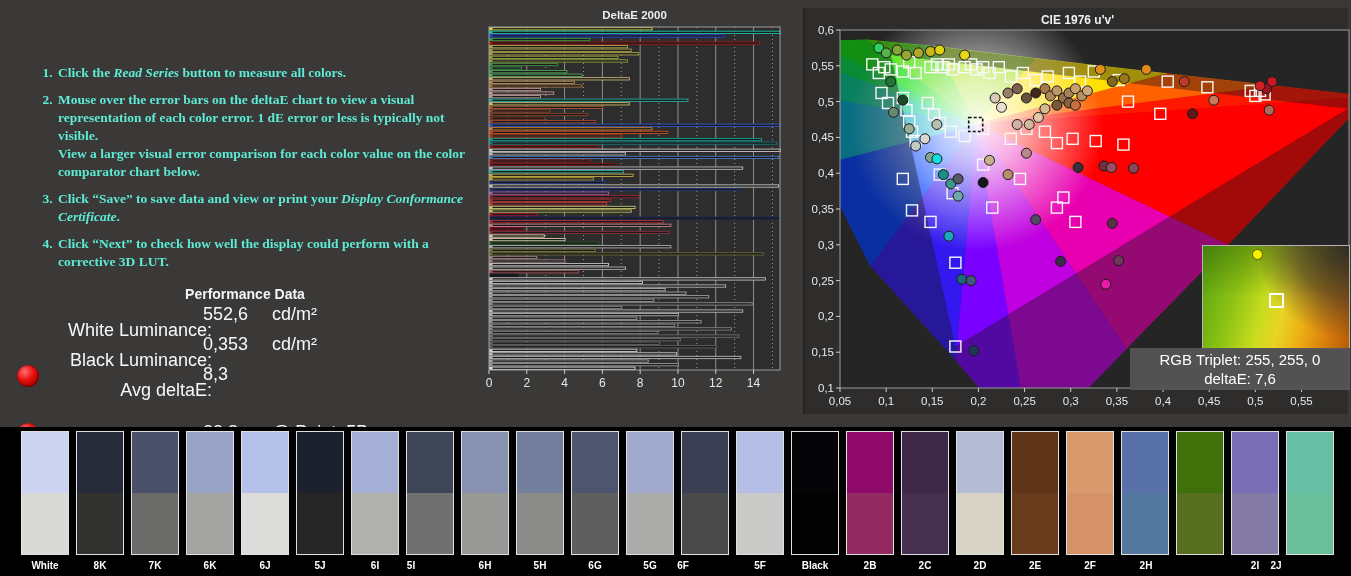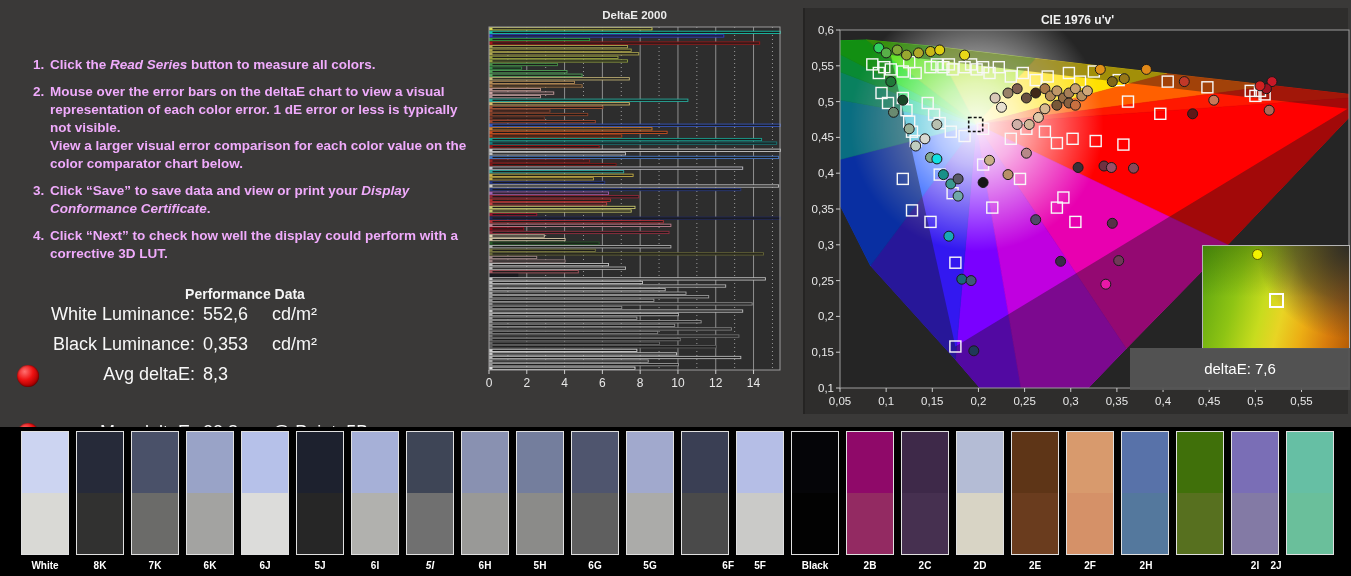--- a/index.html
+++ b/index.html
@@ -1,26 +1,26 @@
 <!DOCTYPE html>
 <html><head>
 <meta charset="utf-8">
 <style>
   html,body{margin:0;padding:0;background:#000;width:1351px;height:576px;overflow:hidden;
     font-family:"Liberation Sans",sans-serif;-webkit-font-smoothing:antialiased;}
   .top{position:absolute;left:0;top:0;width:1351px;height:427px;background:#3a3938;}
   
   .title{position:absolute;left:14px;top:8px;font-size:27px;font-weight:400;color:#f4f4f4;letter-spacing:.2px;}
-  ol.instr{position:absolute;left:26px;top:56px;width:420px;margin:0;padding:0 0 0 22px;
-    color:#f0abfc;font-size:13.5px;font-weight:700;line-height:1.33;}
+  ol.instr{position:absolute;left:26px;top:56px;width:420px;margin:8px;padding:0 0 0 22px;
+    color:#5eead4;font-size:13.5px;font-weight:700;line-height:1.33;font-family:Liberation Serif, serif;}
   ol.instr li{margin:0 0 9px 0;padding-left:2px;}
   .perf-head{position:absolute;left:0;top:286px;width:490px;text-align:center;color:#f5f5f5;
     font-size:14px;font-weight:700;}
   .prow{position:absolute;left:0;width:470px;height:30px;color:#f8f8f8;font-size:18px;}
-  .prow .lab{position:absolute;left:0;top:2px;width:195px;text-align:right;}
+  .prow .lab{position:absolute;left:0;top:18px;width:195px;text-align:right;padding-left:17px;}
   .prow .val{position:absolute;left:203px;top:2px;}
   .prow .unit{position:absolute;left:272px;top:2px;}
   .led{position:absolute;left:17px;top:3px;width:22px;height:22px;border-radius:50%;
     background:radial-gradient(circle at 35% 30%, #ff7070 0%, #ee1212 40%, #aa0000 72%, #6e0000 100%);
     box-shadow:0 0 2px rgba(0,0,0,.8) inset;}
   
   .delta{position:absolute;left:470px;top:0;width:333px;height:427px;}
   
   .cie{position:absolute;left:803px;top:8px;width:545px;height:406px;background:#2e2d2c;
     border-left:2px solid #252423;box-sizing:border-box;}
@@ -529,20 +529,21 @@
         <line x1="450.35" y1="380" x2="450.35" y2="384" stroke="#cccccc"></line>
         <text x="450.35" y="397" fill="#e8e8e8" font-size="11.5" text-anchor="middle">0,5</text>
         <line x1="496.5" y1="380" x2="496.5" y2="384" stroke="#cccccc"></line>
         <text x="496.5" y="397" fill="#e8e8e8" font-size="11.5" text-anchor="middle">0,55</text>
       </svg>
     <div class="inset">
       <div class="dot"></div>
       <div class="sq"></div>
     </div>
     <div class="infobox">
+      <div>RGB Triplet: 255, 255, 0</div>
       <div>deltaE: 7,6</div>
     </div>
   </div>
 
 </div>
 
 <div class="strip" id="strip">
 
 <div class="sw" style="left: 21px;">
       <div class="half" style="background: rgb(204, 212, 241);"></div>
@@ -576,21 +577,21 @@
     <div class="swlab" style="left: 293px;">5J</div>
     <div class="sw" style="left: 351px;">
       <div class="half" style="background: rgb(166, 176, 215);"></div>
       <div class="half" style="background: rgb(177, 177, 174);"></div>
     </div>
     <div class="swlab" style="left: 348px;">6I</div>
     <div class="sw" style="left: 406px;">
       <div class="half" style="background: rgb(62, 69, 86);"></div>
       <div class="half" style="background: rgb(112, 112, 112);"></div>
     </div>
-    <div class="swlab" style="left: 403px; font-style: italic;">5I</div>
+    <div class="swlab" style="left: 384px;">5I</div>
     <div class="sw" style="left: 461px;">
       <div class="half" style="background: rgb(137, 145, 177);"></div>
       <div class="half" style="background: rgb(153, 153, 151);"></div>
     </div>
     <div class="swlab" style="left: 458px;">6H</div>
     <div class="sw" style="left: 516px;">
       <div class="half" style="background: rgb(116, 126, 157);"></div>
       <div class="half" style="background: rgb(139, 139, 137);"></div>
     </div>
     <div class="swlab" style="left: 513px;">5H</div>
@@ -601,21 +602,21 @@
     <div class="swlab" style="left: 568px;">6G</div>
     <div class="sw" style="left: 626px;">
       <div class="half" style="background: rgb(161, 169, 205);"></div>
       <div class="half" style="background: rgb(171, 171, 169);"></div>
     </div>
     <div class="swlab" style="left: 623px;">5G</div>
     <div class="sw" style="left: 681px;">
       <div class="half" style="background: rgb(58, 63, 84);"></div>
       <div class="half" style="background: rgb(74, 74, 74);"></div>
     </div>
-    <div class="swlab" style="left: 680px; text-align: right;">6F</div>
+    <div class="swlab" style="left: 656px;">6F</div>
     <div class="sw" style="left: 736px;">
       <div class="half" style="background: rgb(181, 190, 230);"></div>
       <div class="half" style="background: rgb(202, 202, 200);"></div>
     </div>
     <div class="swlab" style="left: 733px;">5F</div>
     <div class="sw" style="left: 791px;">
       <div class="half" style="background: rgb(5, 5, 8);"></div>
       <div class="half" style="background: rgb(2, 2, 2);"></div>
     </div>
     <div class="swlab" style="left: 788px;">Black</div>

